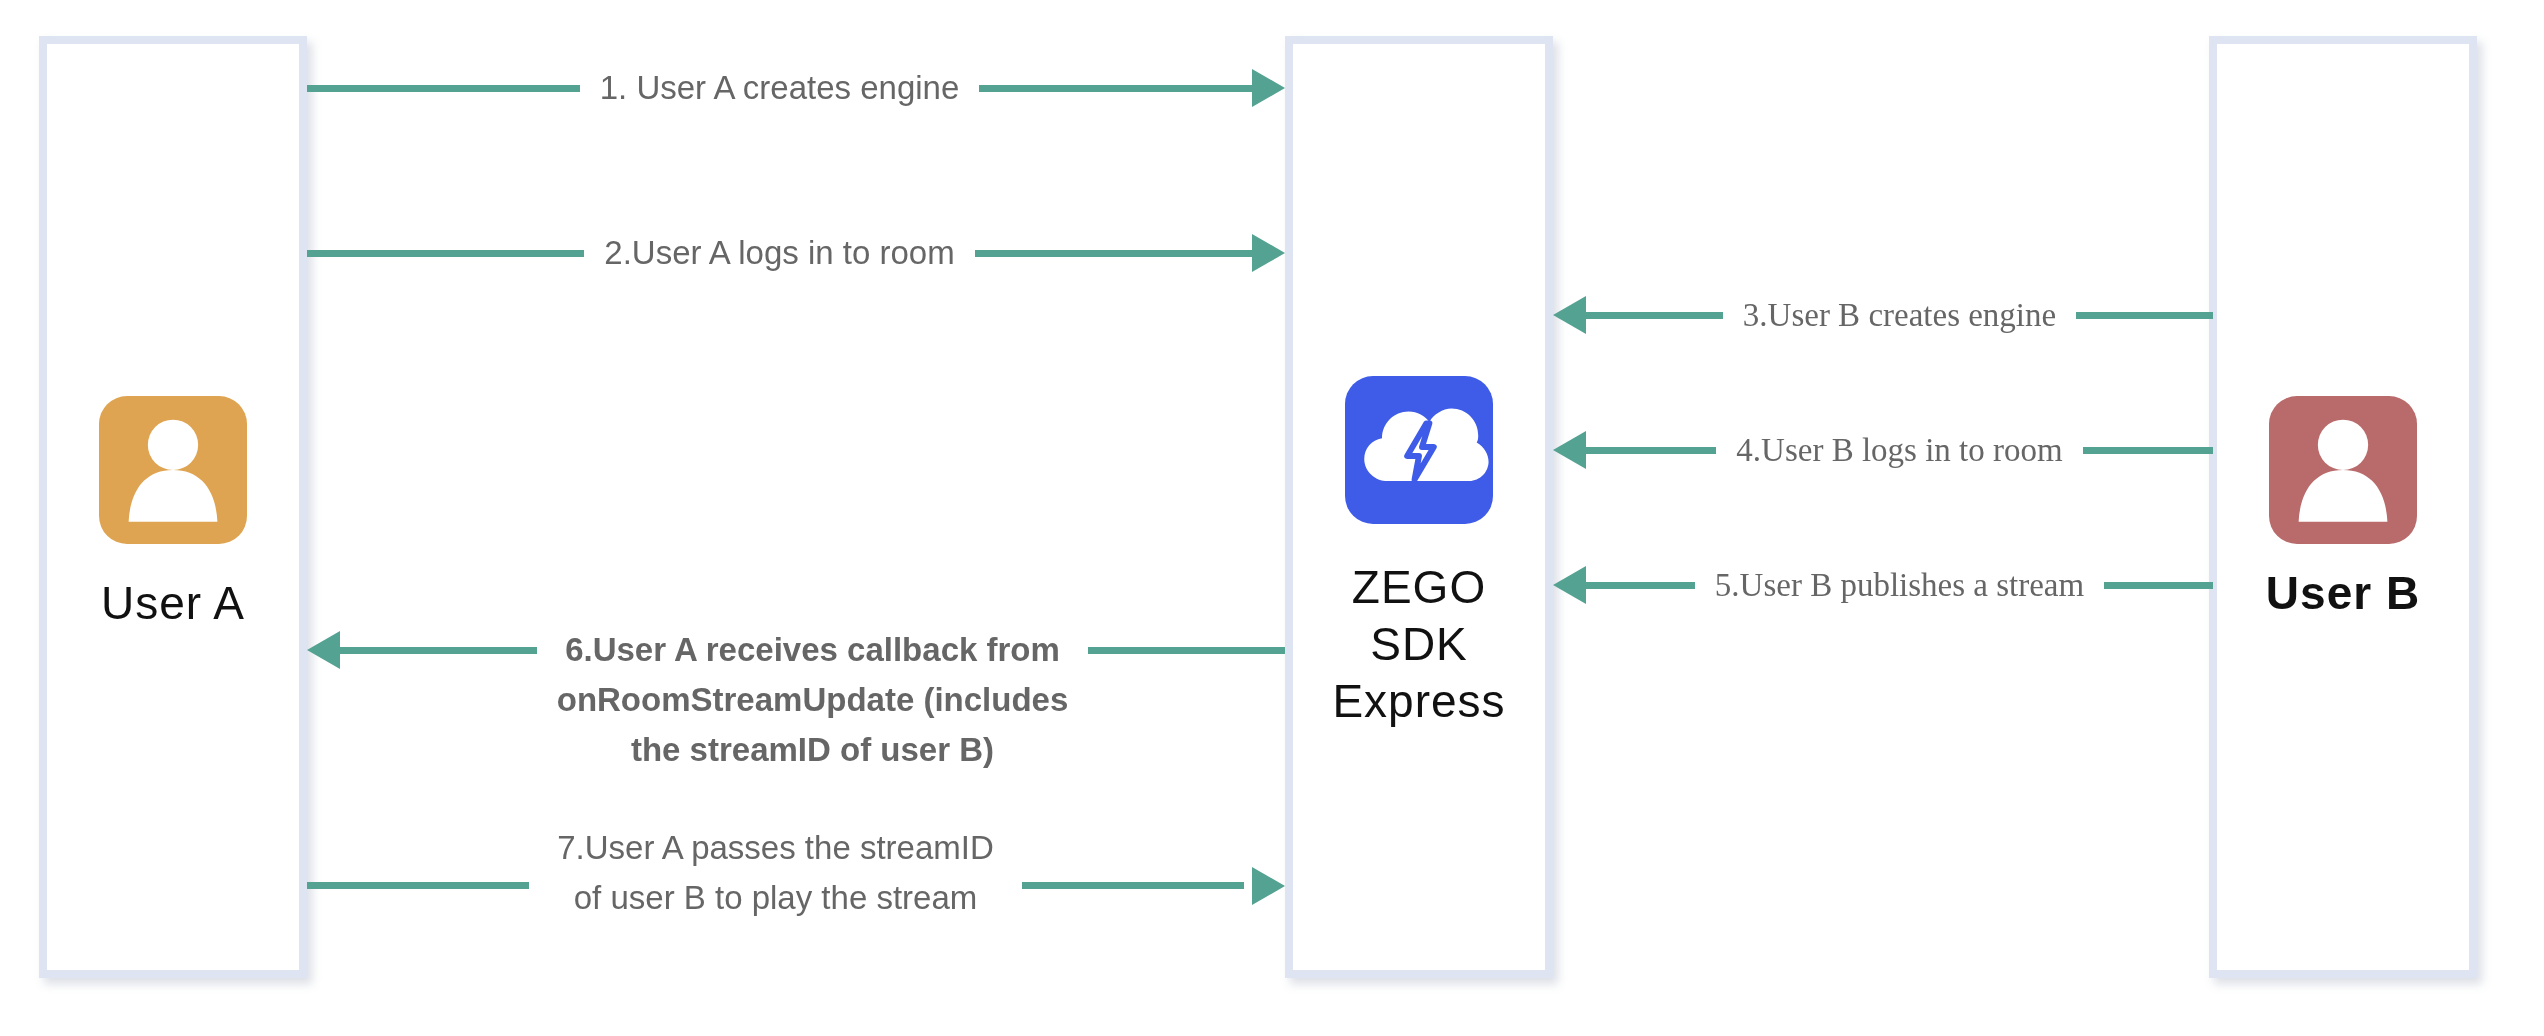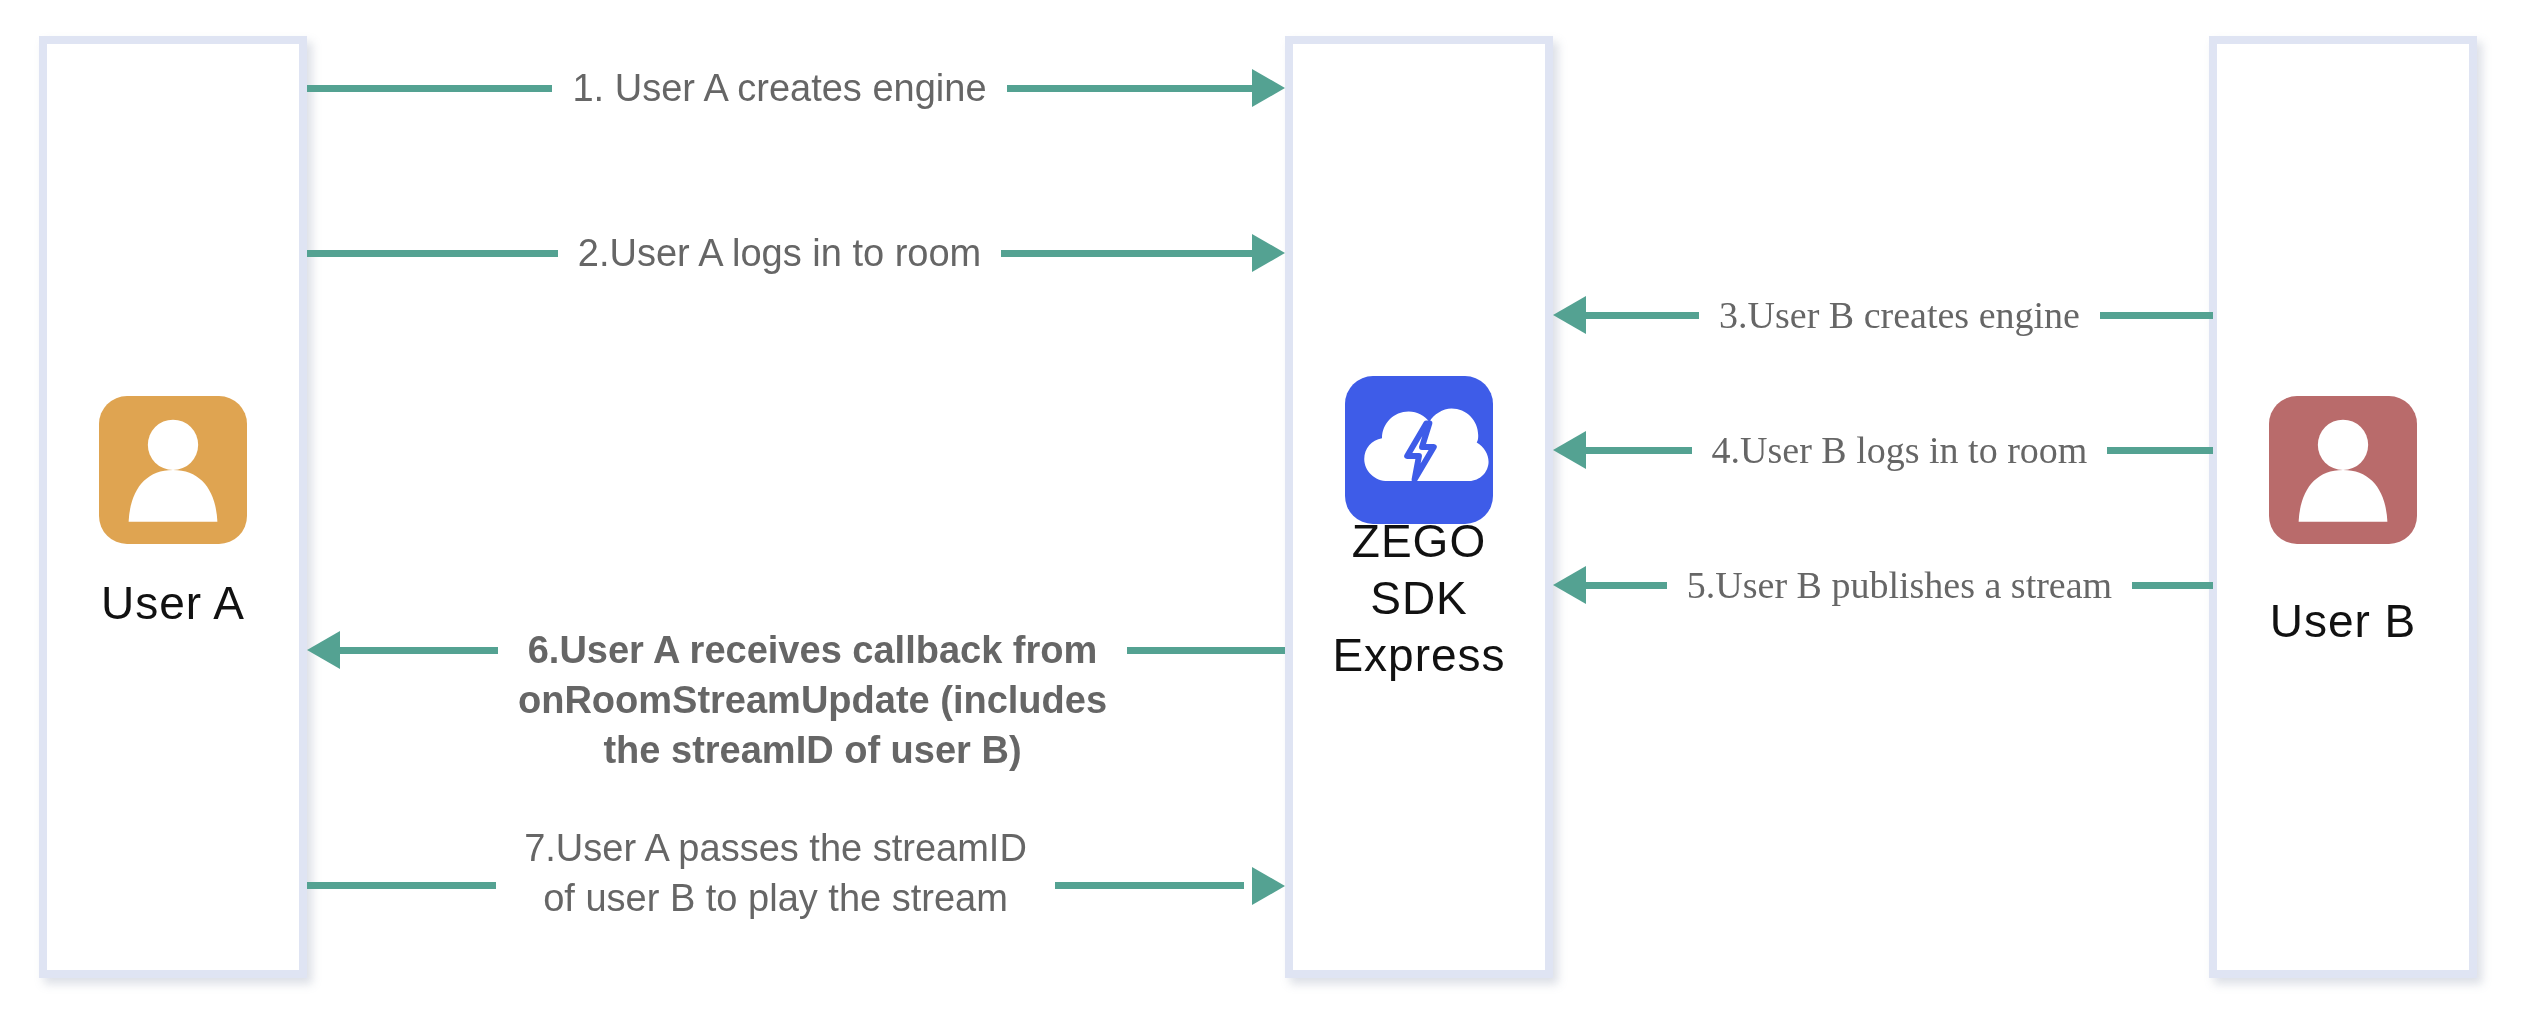--- a/index.html
+++ b/index.html
@@ -45,23 +45,23 @@
   .actor-label {
     position: absolute;
     width: 268px;
     text-align: center;
     color: #111111;
     font-size: 46px;
     line-height: 50px;
     letter-spacing: 1px;
   }
   .label-a   { left: 39px;   top: 578px; }
-  .label-b   { left: 2209px; top: 596px; }
+  .label-b   { left: 2209px; top: 568px; font-weight: bold; }
   .label-sdk {
-    left: 1285px; top: 513px;
+    left: 1285px; top: 559px;
     line-height: 57px;
   }
 
   
   .msg {
     position: absolute;
     display: flex;
     align-items: center;
     height: 66px;
   }
@@ -82,21 +82,21 @@
   }
   .head-left {
     border-top: 19px solid transparent;
     border-bottom: 19px solid transparent;
     border-right: 33px solid #54a292;
   }
 
   .msg-label {
     flex: 0 0 auto;
     margin: 0 20px;
-    font-size: 38px;
+    font-size: 33px;
     line-height: 50px;
     color: #666666;
     text-align: center;
     white-space: nowrap;
   }
 
   
   .msg-1 { top: 55px;  }   
   .msg-2 { top: 220px; }   
   .msg-3 { top: 282px; }   

